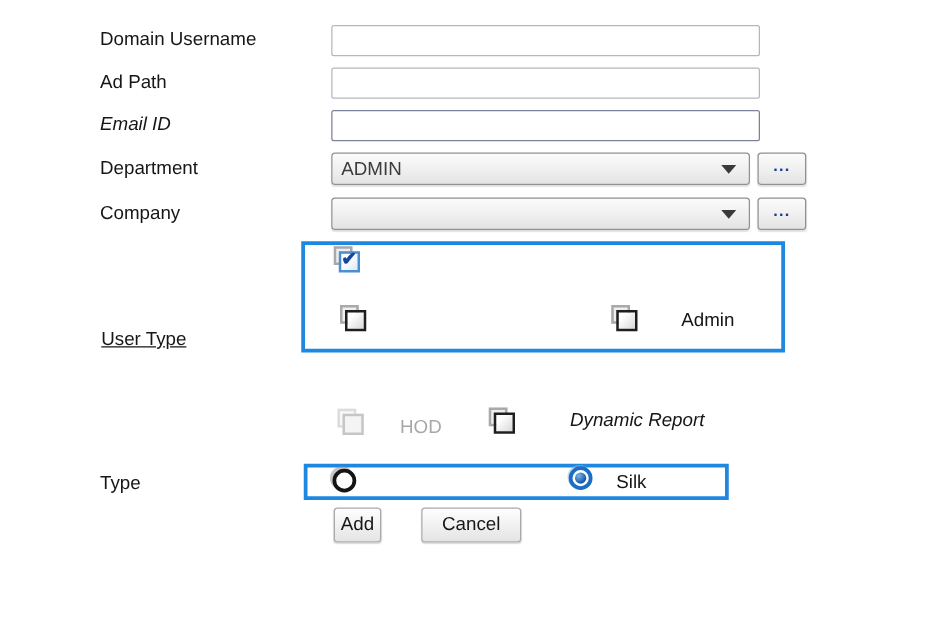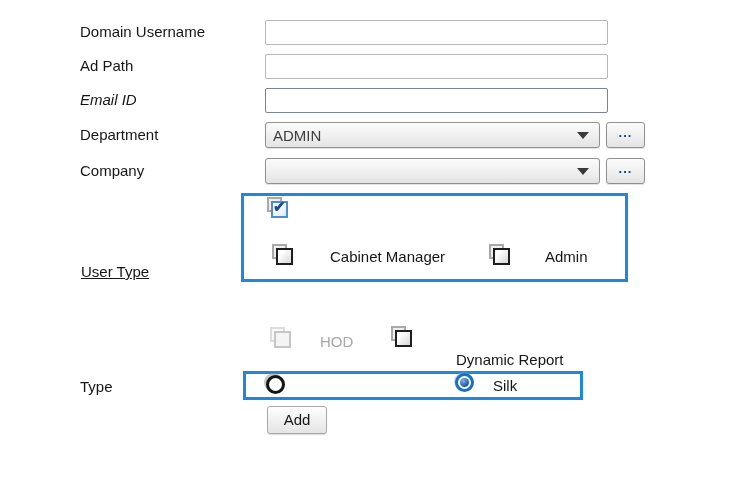--- a/index.html
+++ b/index.html
@@ -103,43 +103,43 @@
         <span class="ck">✔</span>
       </span>
   </div>
 
   <div class="lbl" style="left:81px; top:251px;text-decoration:underline;">User Type</div>
 
   <div class="cb" style="left:272px; top:232px;">
     <span class="sh"></span>
       <span class="bx"></span>
   </div>
-  <div class="lbl" style="left:330px; top:236px;">Cabinet Manager</div>
 
   <div class="cb" style="left:489px; top:232px;">
     <span class="sh"></span>
       <span class="bx"></span>
   </div>
   <div class="lbl" style="left:545px; top:236px;">Admin</div>
 
   <div class="cb disabled" style="left:270px; top:315px;">
     <span class="sh"></span>
       <span class="bx"></span>
   </div>
   <div class="lbl dis" style="left:320px; top:321px;">HOD</div>
 
   <div class="cb" style="left:391px; top:314px;">
     <span class="sh"></span>
       <span class="bx"></span>
   </div>
-  <div class="lbl" style="left:456px; top:339px;">Dynamic Report</div>
+  <div class="lbl" style="left:456px; top:316px;font-style:italic;">Dynamic Report</div>
 
   <div class="lbl" style="left:80px; top:366px;">Type</div>
   <div class="hibox" style="left:243px; top:359px; width:340px; height:29px;"></div>
 
   <div class="radio" style="left:266px; top:363px;"></div>
 
   <div class="radio sel" style="left:455px; top:361px;"></div>
   <div class="lbl" style="left:493px; top:365px;">Silk</div>
 
-  <div class="btn" style="left:267px; top:394px; width:60px;">Add</div>
+  <div class="btn" style="left:267px; top:394px; width:38px;">Add</div>
+  <div class="btn" style="left:337px; top:394px; width:80px;">Cancel</div>
 
 </div>
 
 </body></html>

